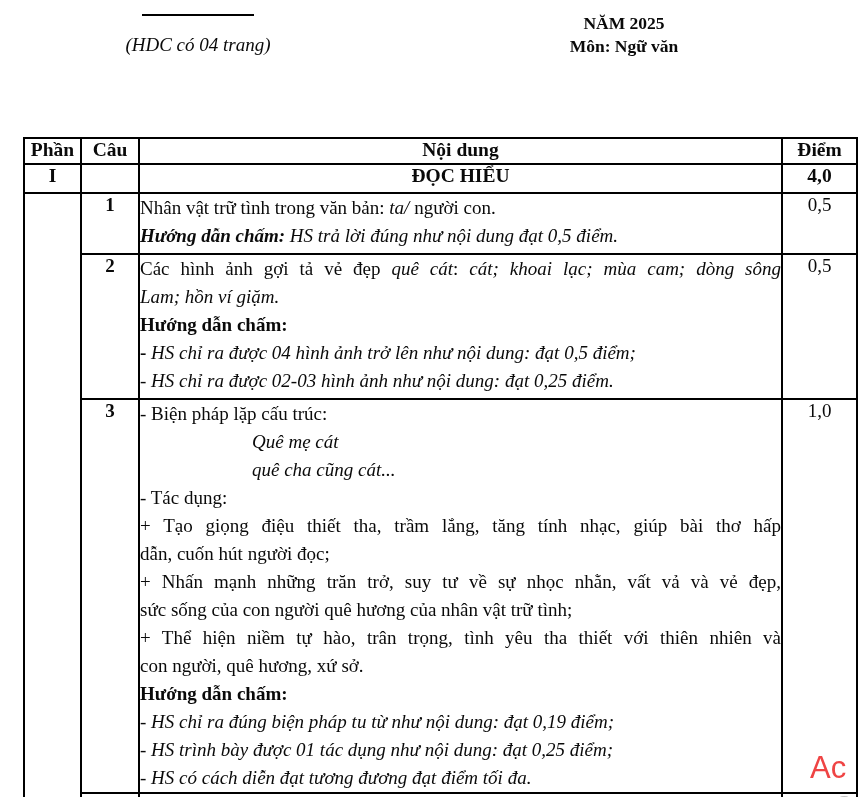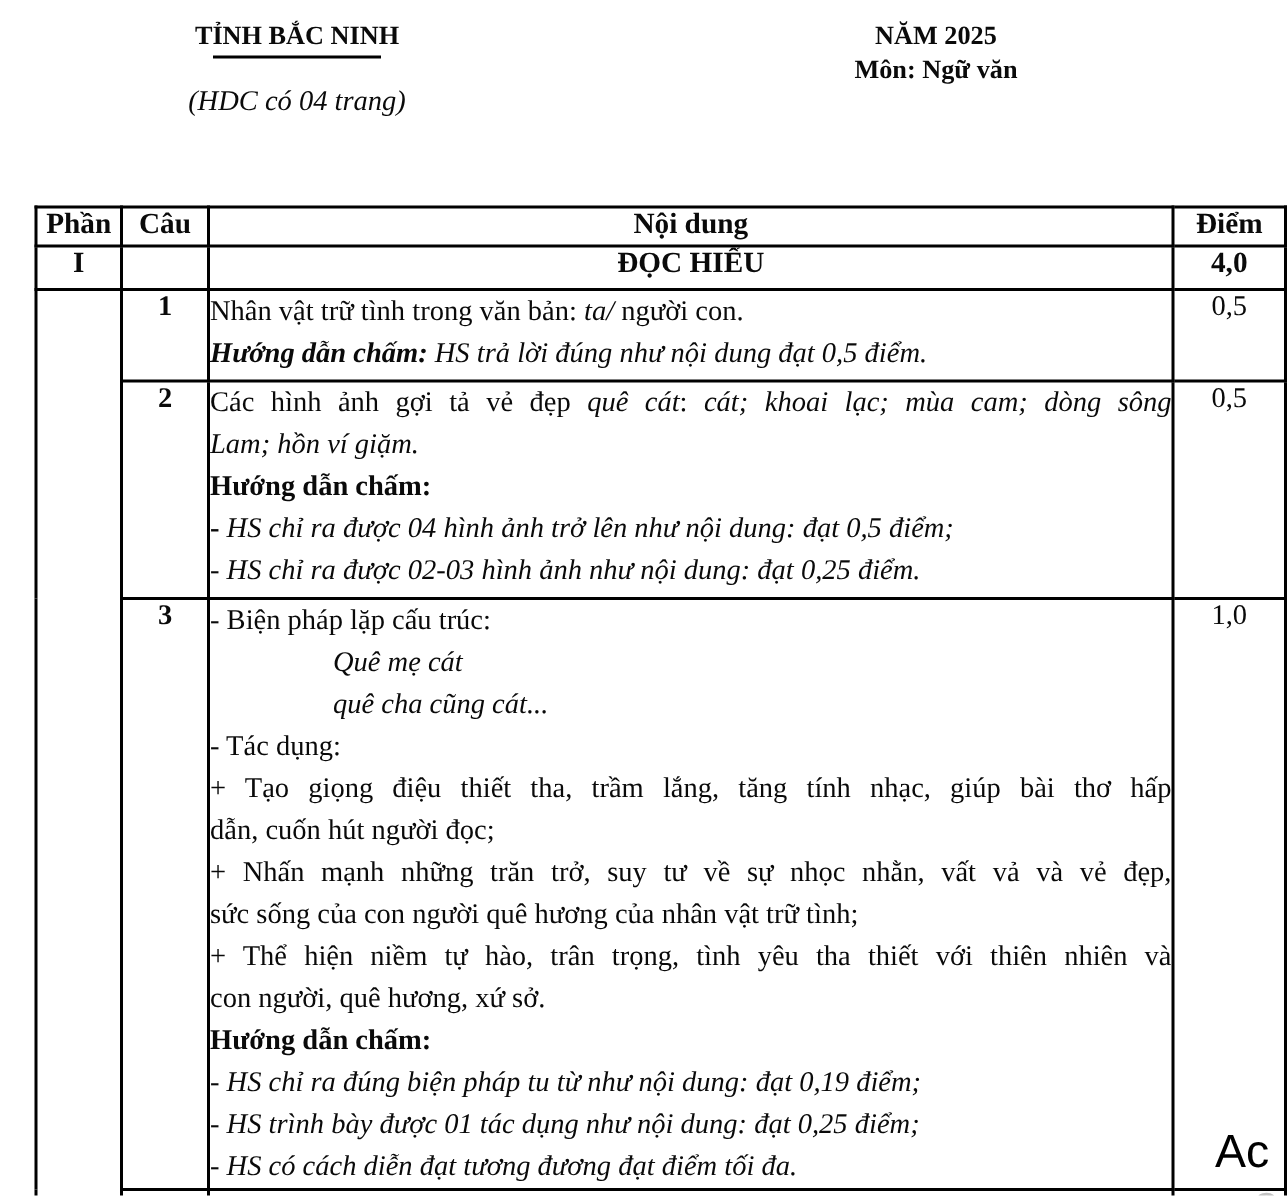--- a/index.html
+++ b/index.html
@@ -32,41 +32,40 @@
   .section-row{height:29px;}
   .section-row td{font-weight:bold;text-align:center;font-size:19.5px;padding:0;}
   .qrow-1{height:61px}
   .qrow-2{height:145px}
   .qrow-3{height:392px}
   .cau-cell{text-align:center;font-weight:bold;font-size:19px;padding-top:1px;}
   .score-cell{text-align:center;font-size:19px;padding-top:1px;}
   .content-cell{font-size:19px;line-height:28px;padding:1px 3px 0 7px;}
   .ln{min-height:28px;}
   .ln.just{text-align:justify;text-align-last:justify;}
-  .ln.ind{margin-left:82px;}
+  .ln.ind{margin-left:112px;}
   .it{font-style:italic;}
   .bd{font-weight:bold;}
   .bdit{font-weight:bold;font-style:italic;}
   
   .watermark{
     position:absolute;left:810px;top:750px;
     font-family:"Liberation Sans","DejaVu Sans",sans-serif;
-    font-size:31px;color:#000000;
+    font-size:31px;color:#ef4444;
   }
   .watermark-frag{
     position:absolute;left:836px;top:785px;
     font-family:"Liberation Sans","DejaVu Sans",sans-serif;
     font-size:30px;color:#c2c2c2;
   }
 </style>
 </head>
 <body>
 
 <div class="hdr-left">
-  <div>TỈNH BẮC NINH</div>
   <div class="underline-rule"></div>
   <div class="hdc-note">(HDC có 04 trang)</div>
 </div>
 
 <div class="hdr-right">
   <div>NĂM 2025</div>
   <div>Môn: Ngữ văn</div>
 </div>
 
 <table class="grading">

